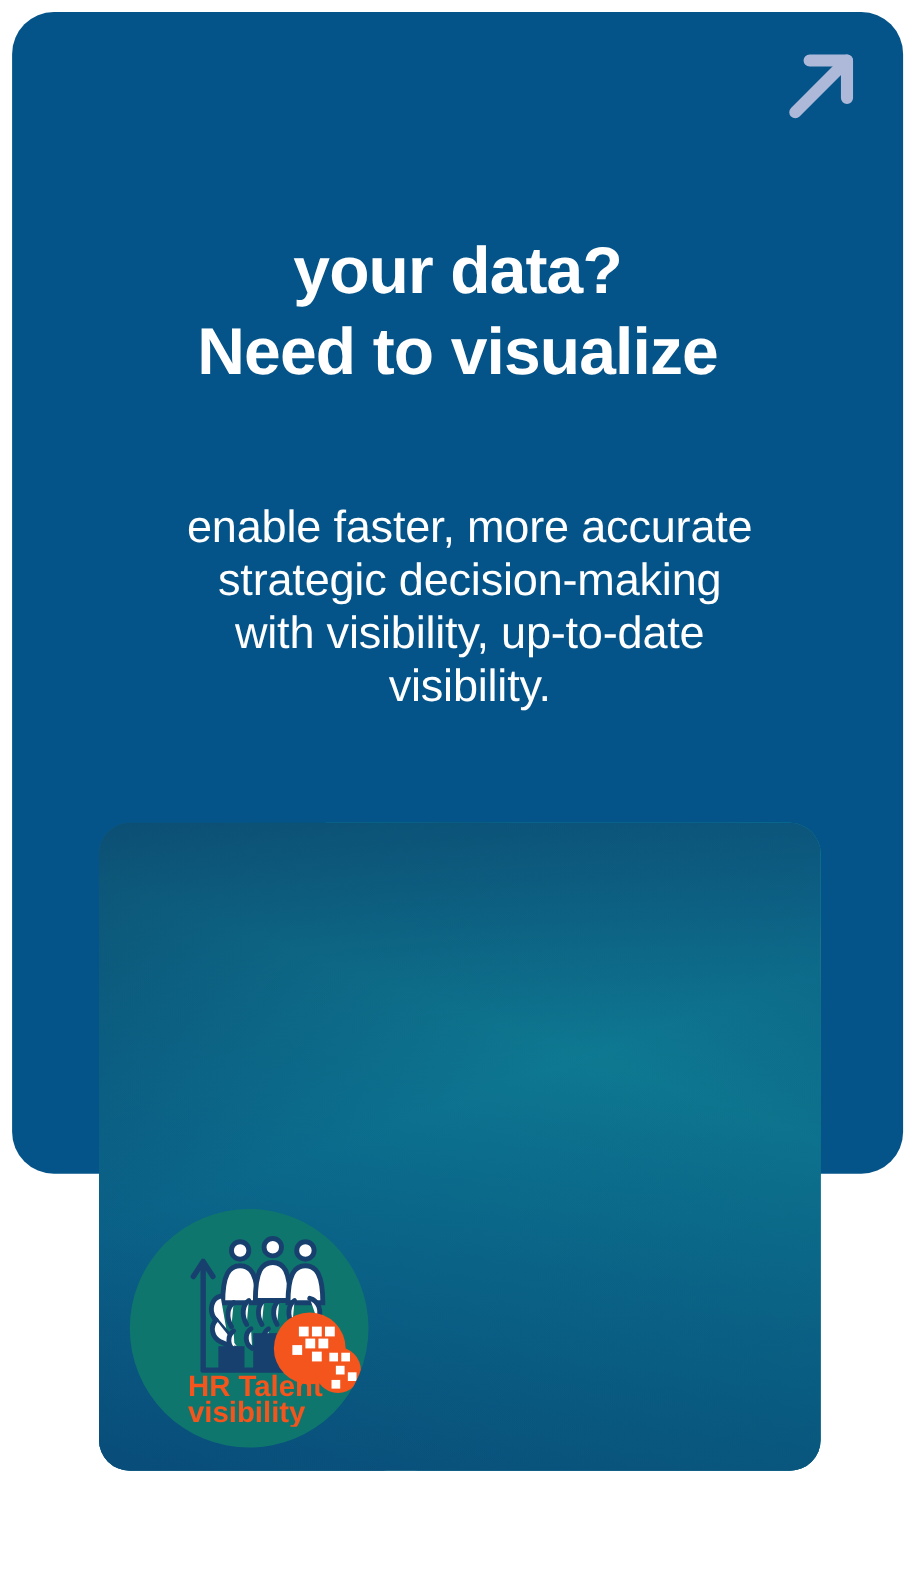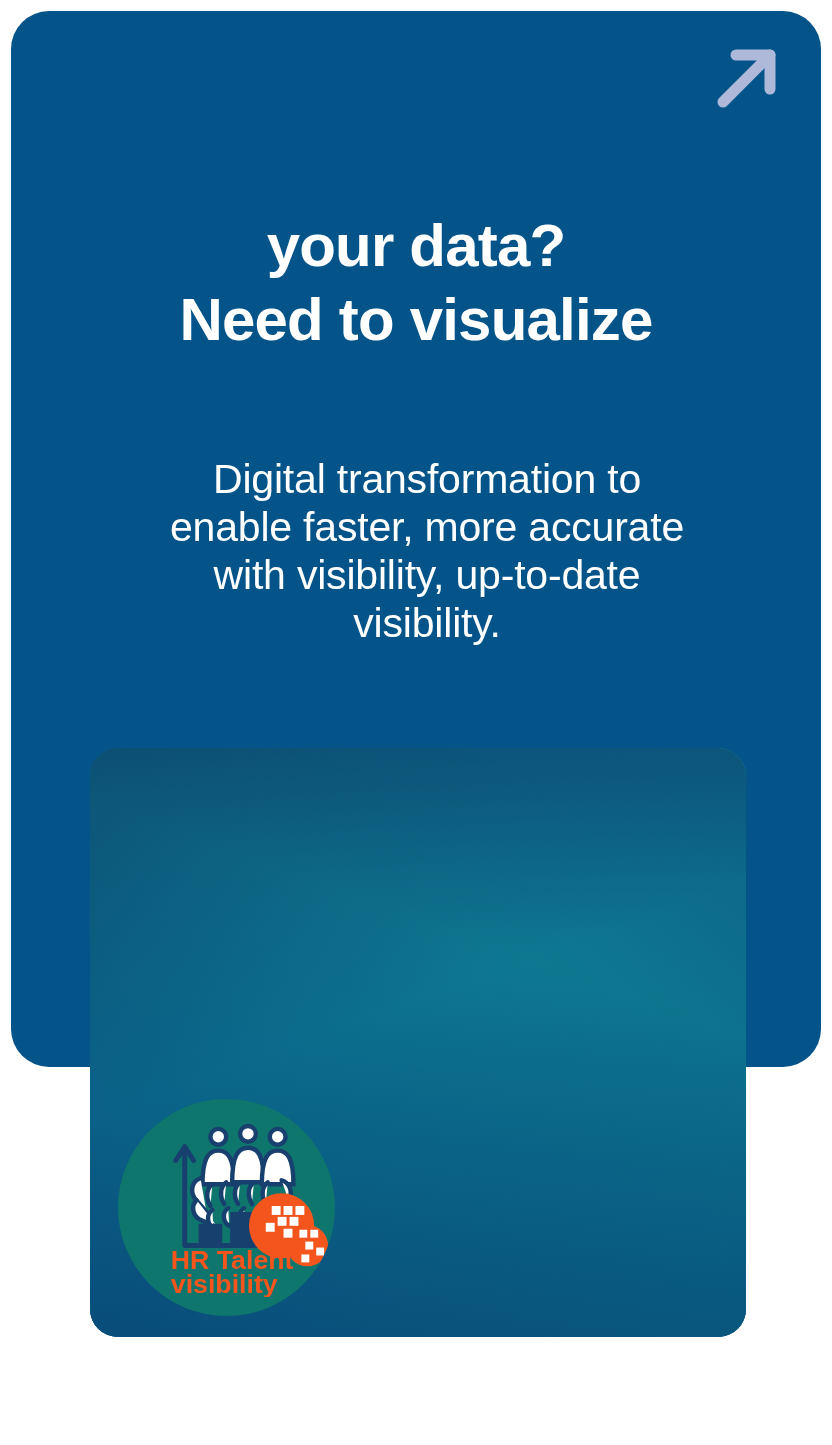--- a/index.html
+++ b/index.html
@@ -177,22 +177,22 @@
         </g>
       </svg>
     </div>
 
     <div class="headline">
       <span class="hl-line">your data?</span>
       <span class="hl-line">Need to visualize</span>
     </div>
 
     <div class="body-copy">
-      <span class="bc-line">Digital transformation to</span>
       <span class="bc-line">enable faster, more accurate</span>
+      <span class="bc-line">strategic decision-making</span>
       <span class="bc-line">with visibility, up-to-date</span>
       <span class="bc-line">visibility.</span>
     </div>
 
   </div>
 
   <div class="photo" title="Hands with pens reviewing printed bar charts, pie charts and data reports on a desk">
     <div class="photo-canvas">
 
       <div class="sh dark-top"></div>

